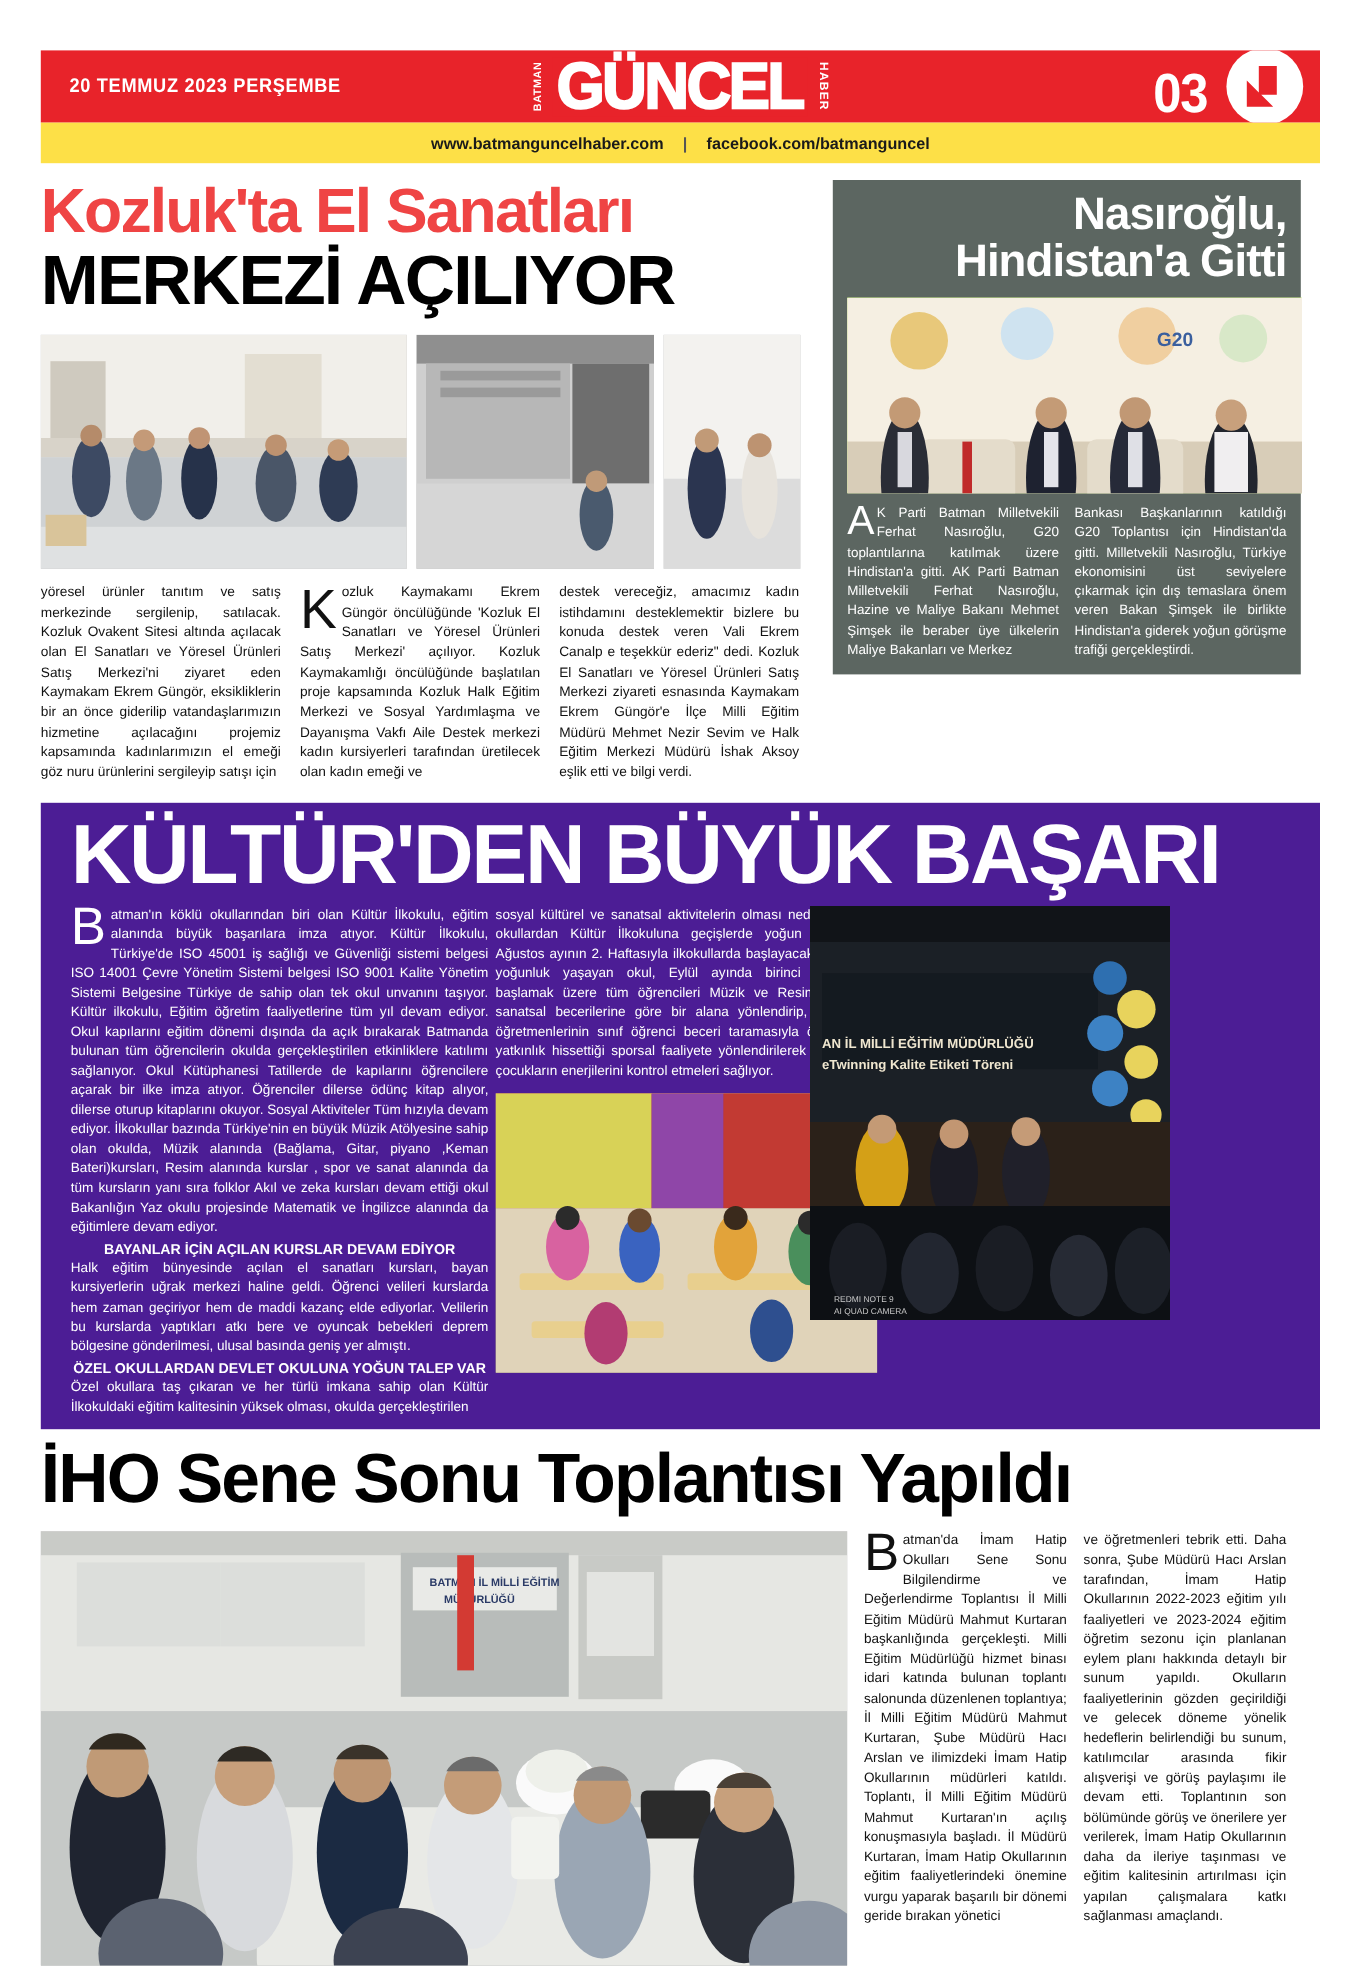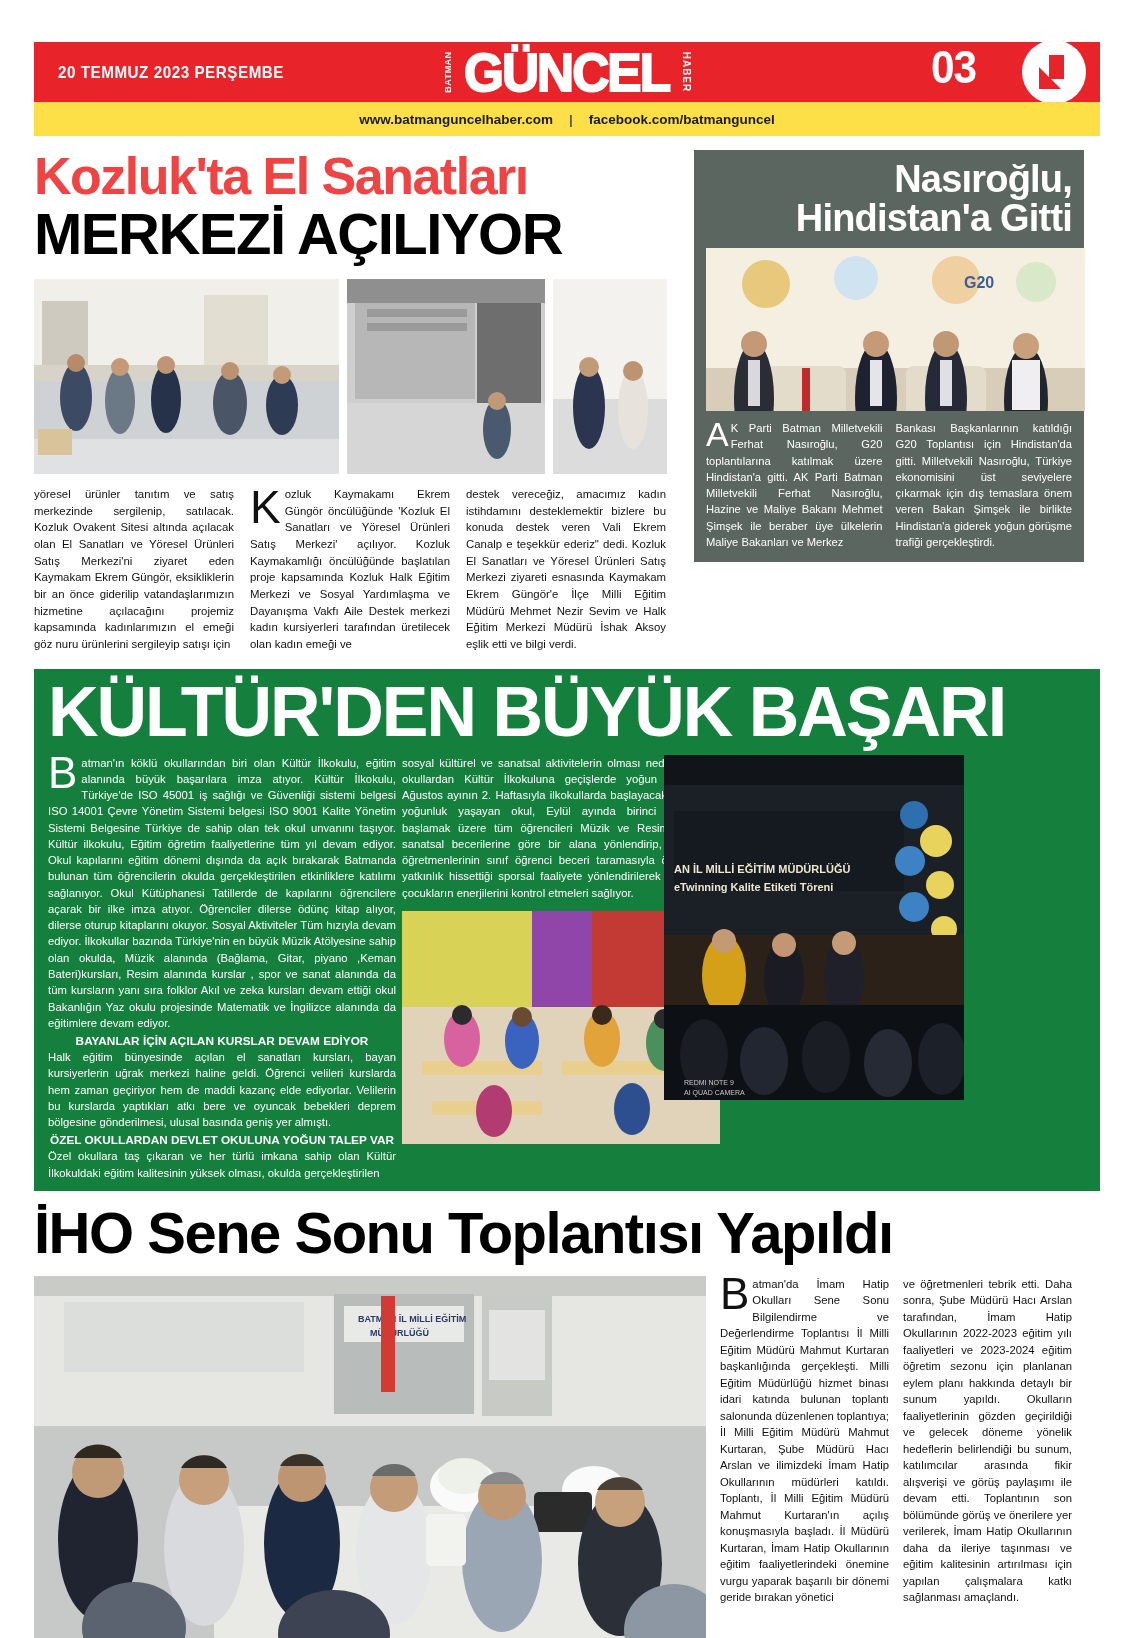--- a/index.html
+++ b/index.html
@@ -44,21 +44,21 @@
     font-size: 9px; font-weight: 800; color: #fff;
     letter-spacing: 0.5px; margin-right: 2px; height: 40px;
     display: flex; align-items: center; justify-content: center;
   }
   .mast-logo-post {
     writing-mode: vertical-rl;
     font-size: 10px; font-weight: 800; color: #fff;
     letter-spacing: 1px; margin-left: 2px; height: 42px;
     display: flex; align-items: center; justify-content: center;
   }
-  .mast-right { margin-left: auto; display: flex; align-items: flex-start; padding-right: 14px; gap: 30px; }
+  .mast-right { margin-left: auto; display: flex; align-items: flex-end; padding-right: 14px; }
   .mast-pageno {
     font-size: 46px; font-weight: 900; color: #fff;
     letter-spacing: -1px; transform: scaleX(0.92); margin-right: 14px;
   }
   .mast-badge {
     width: 64px; height: 64px; border-radius: 50%;
     background: #fff; display: flex; align-items: center; justify-content: center;
     position: relative;
   }
   .mast-badge svg { display:block; }
@@ -116,21 +116,21 @@
     line-height: 1.03; letter-spacing: -0.8px; text-align: right;
   }
   .nas-photo { width: 379px; height: 163px; margin-top: 10px; position: relative; overflow:hidden; background:#bef264; }
   .nas-cols { display:flex; gap: 13px; margin-top: 9px; }
   .nas-col { width: 183px; }
   .nas-txt { font-size: 11.2px; line-height: 1.45; color: #fff; text-align: justify; }
   .nas-dropcap::first-letter { float:left; font-size: 34px; line-height: 0.85; padding-right:2px; font-weight:400; }
 
   
   .kultur {
-    margin-top: 16px; background: #15803d; padding: 0 0 10px 0;
+    margin-top: 16px; background: #4c1d95; padding: 0 0 10px 11px;
     position: relative;
   }
   .k-title {
     color: #fff; font-size: 70px; font-weight: 900;
     letter-spacing: -2px; line-height: 1.0;
     padding: 8px 14px 2px 14px; white-space: nowrap;
     transform: scaleX(1.0);
   }
   .k-grid { display: flex; gap: 6px; padding: 6px 14px 0 14px; }
   .k-col { width: 348px; }

